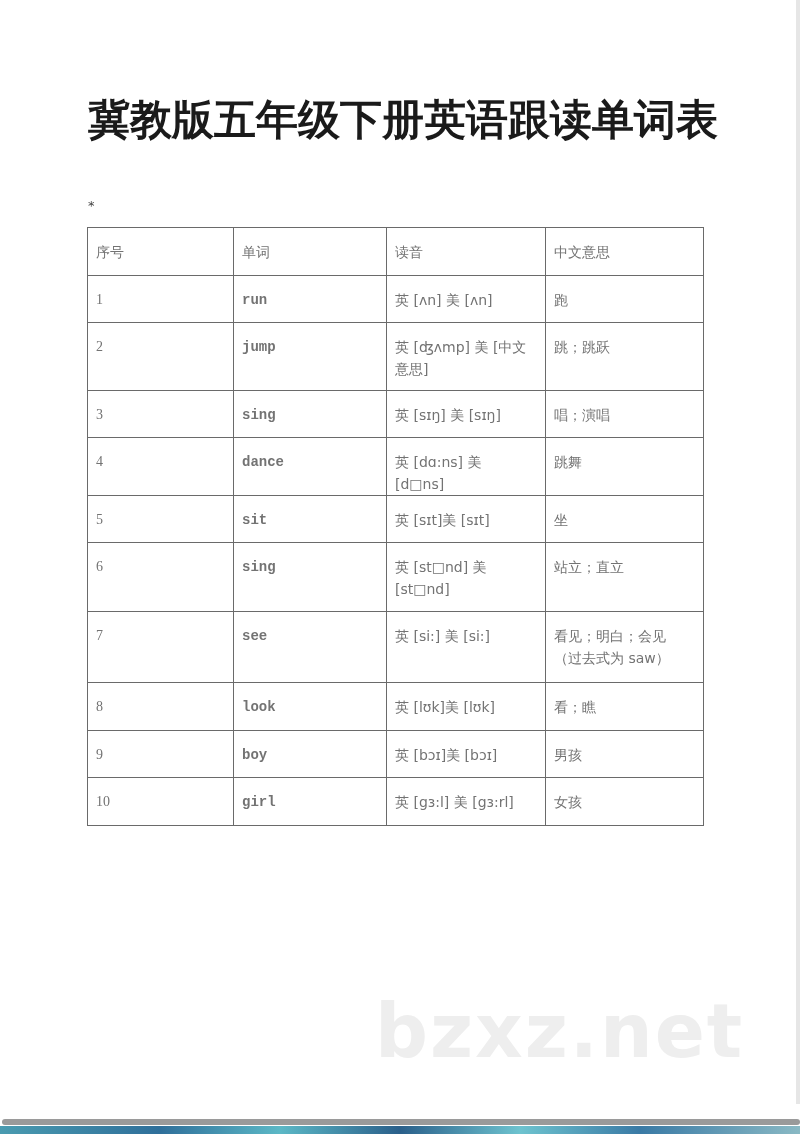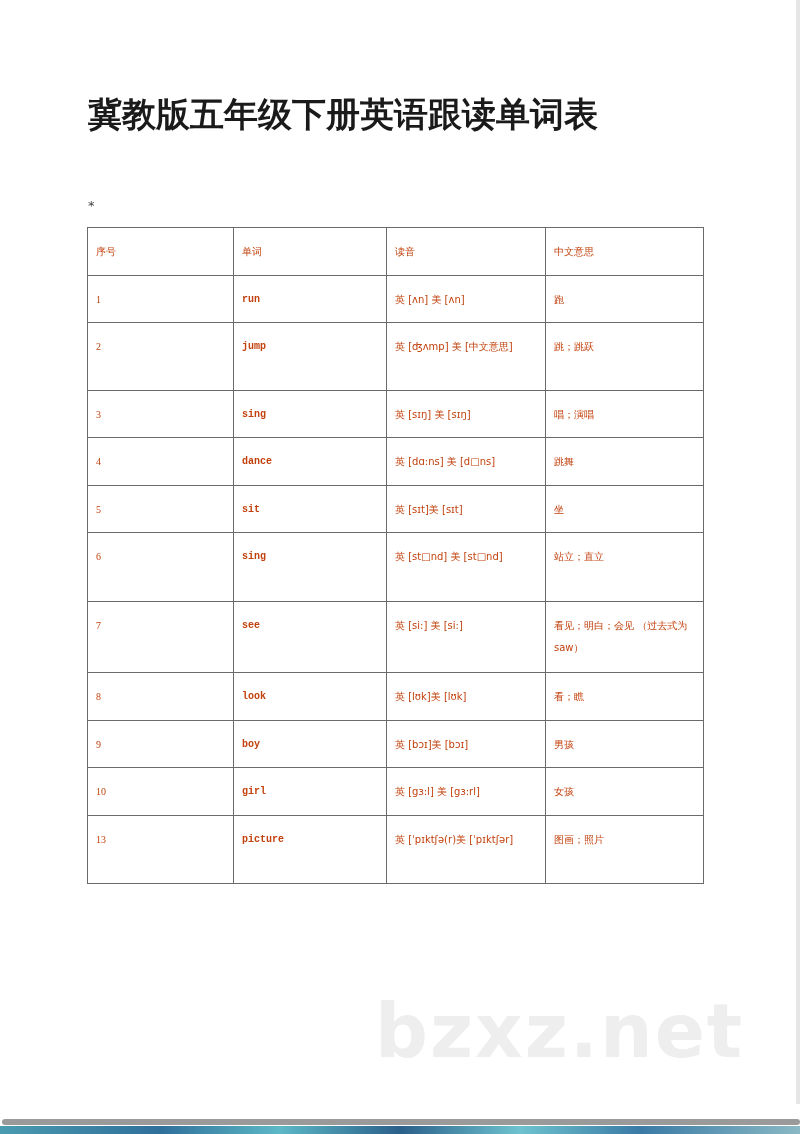--- a/index.html
+++ b/index.html
@@ -27,21 +27,21 @@
       left: 796px; top: 0;
       width: 4px; height: 1104px;
       background: #e6e6e6;
     }
     .title {
       position: absolute;
       left: 88px;
       top: 92px;
       font-family: "DejaVu Sans", sans-serif;
       font-weight: bold;
-      font-size: 34px;
+      font-size: 42px;
       letter-spacing: 0px;
       color: #1a1a1a;
       white-space: nowrap;
     }
     .asterisk {
       position: absolute;
       left: 88px;
       top: 198px;
       font-size: 13px;
       color: #444;
@@ -51,23 +51,23 @@
       left: 87px;
       top: 227px;
       width: 616px;
       border-collapse: collapse;
       table-layout: fixed;
     }
     table.vocab td {
       border: 1.5px solid #6a6a6a;
       vertical-align: top;
       padding: 13px 12px 0 8px;
-      font-size: 10px;
+      font-size: 14px;
       line-height: 22px;
-      color: #c2410c;
+      color: #737373;
       box-sizing: border-box;
     }
     td.c-num { font-family: "Liberation Serif", serif; font-size: 15px; color: #444; }
     td.c-word { font-family: "Liberation Mono", monospace; font-size: 14px; color: #444; font-weight: bold; }
     td.c-phon { font-family: "DejaVu Sans", sans-serif; font-size: 14px; color: #333; }
     td.c-mean { font-family: "DejaVu Sans", sans-serif; font-size: 14px; color: #333; }
     .watermark {
       position: absolute;
       left: 375px;
       top: 988px;
@@ -171,26 +171,20 @@
         <td class="c-word">boy</td>
         <td class="c-phon">英 [bɔɪ]美 [bɔɪ]</td>
         <td class="c-mean">男孩</td>
       </tr>
       <tr style="height:48px">
         <td class="c-num">10</td>
         <td class="c-word">girl</td>
         <td class="c-phon">英 [gɜ:l] 美 [gɜ:rl]</td>
         <td class="c-mean">女孩</td>
       </tr>
-      <tr style="height:68px">
-        <td class="c-num">13</td>
-        <td class="c-word">picture</td>
-        <td class="c-phon">英 [ˈpɪktʃə(r)美 [ˈpɪktʃər]</td>
-        <td class="c-mean">图画；照片</td>
-      </tr>
     </tbody>
   </table>
 
   <div class="watermark">bzxz.net</div>
 </div>
 
 <div class="right-edge"></div>
 <div class="scrollbar"></div>
 <div class="desktop-strip"></div>
 

